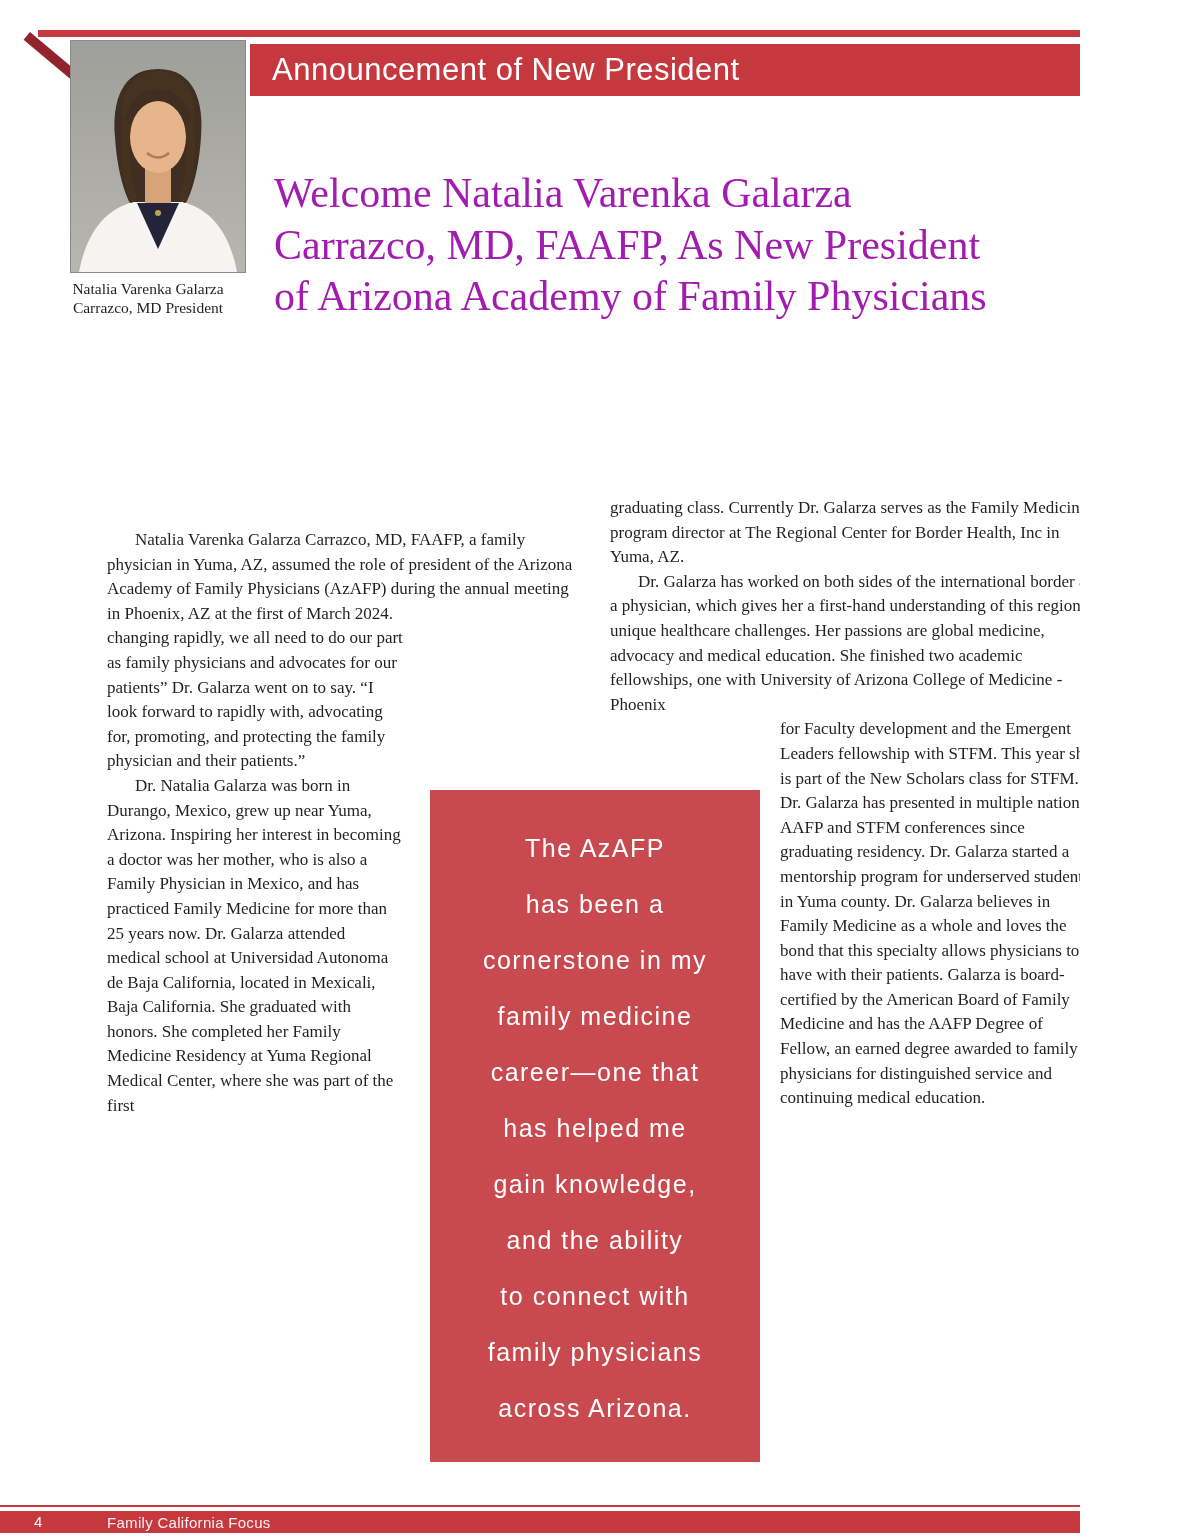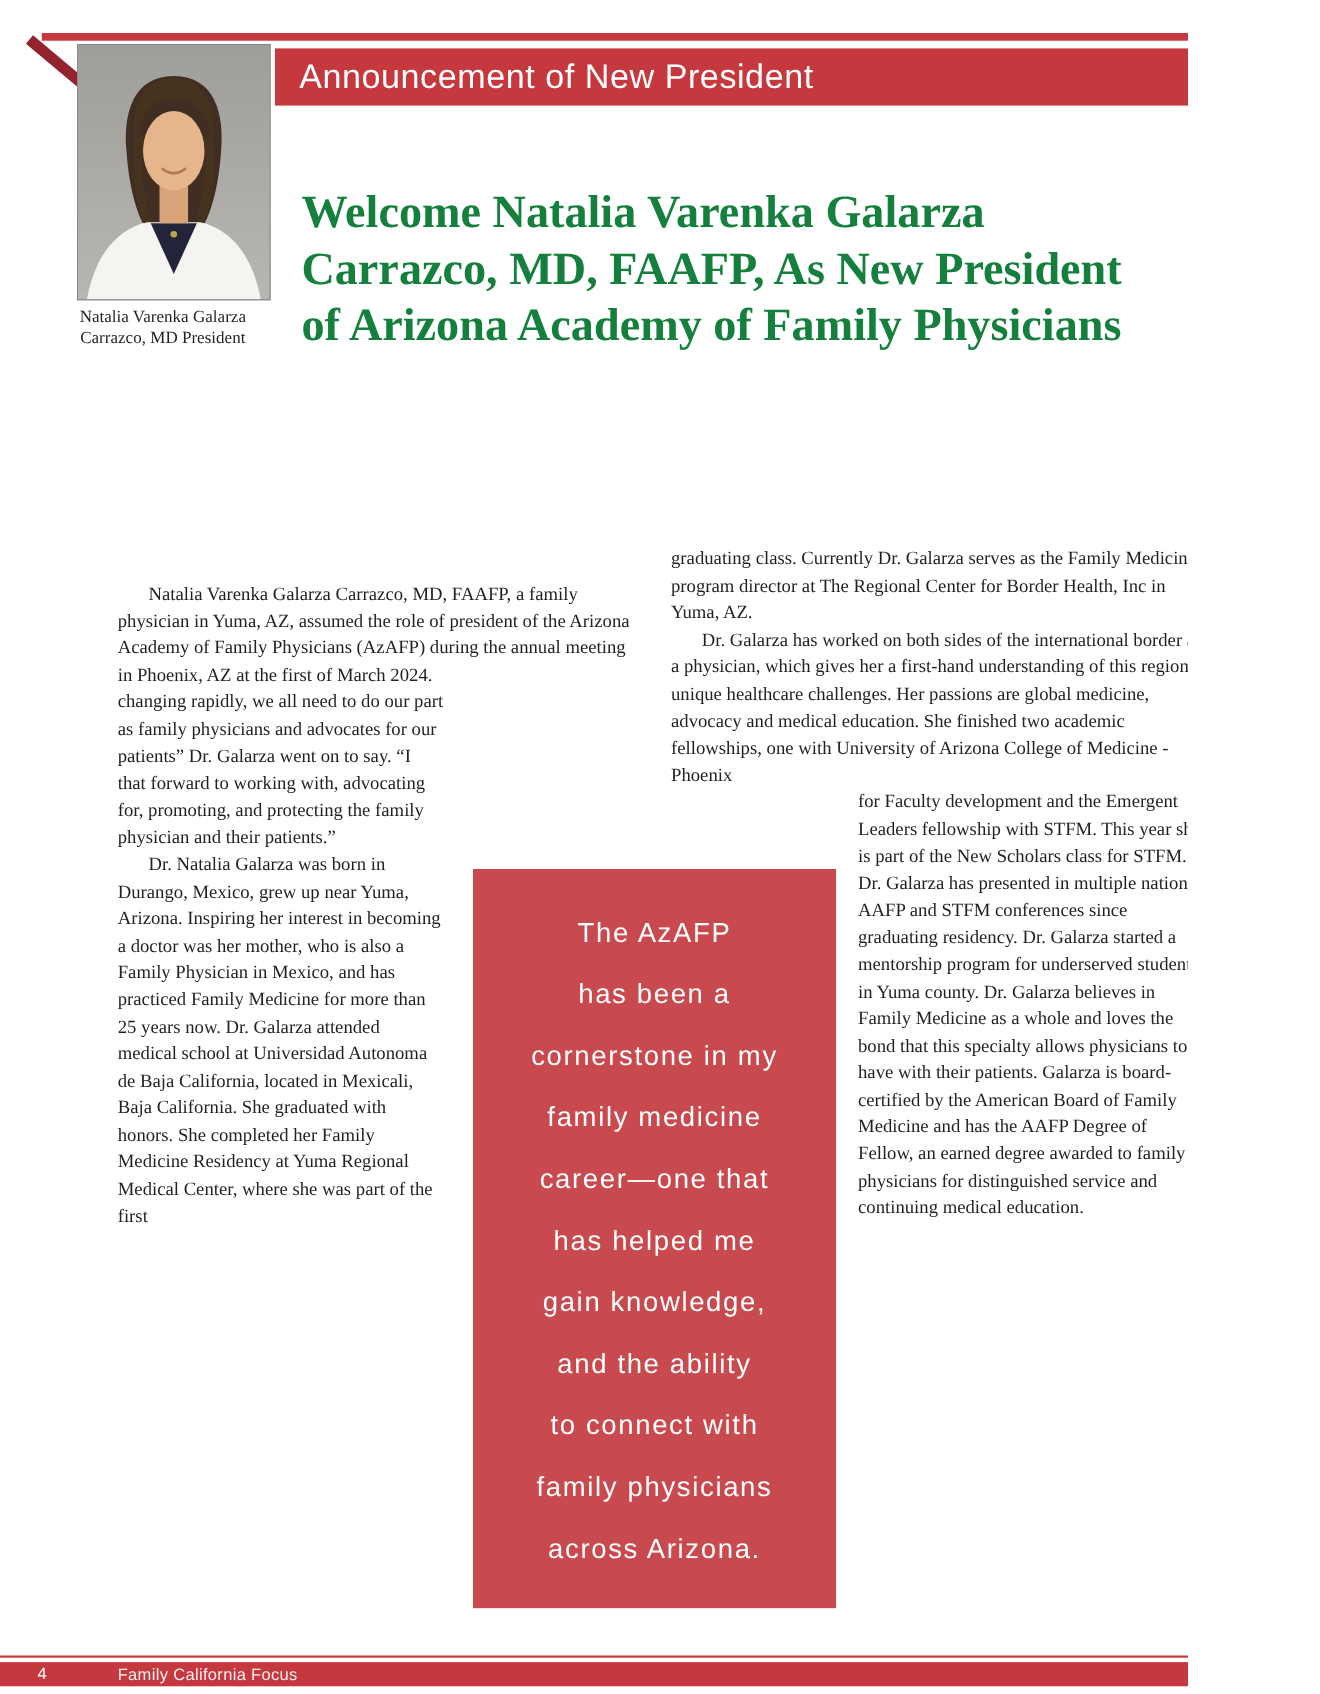--- a/index.html
+++ b/index.html
@@ -32,21 +32,21 @@
   }
   .photo svg { display:block; width:100%; height:100%; }
   .photo-caption {
     position:absolute; top:279px; left:38px; width:220px; text-align:center;
     font-size:15.5px; line-height:1.25; color:#231f20; white-space:pre-line; z-index:2;
   }
 
   
   .headline {
     position:absolute; top:168px; left:274px; width:910px;
-    color:#15803d; font-size:42px; font-weight:700; line-height:1.23;
+    color:#a21caf; font-size:42px; font-weight:400; line-height:1.23;
     white-space:pre-line; font-family:"Liberation Serif", serif;
   }
 
   
   .body-col { position:absolute; font-size:17px; line-height:24.6px; color:#231f20; }
   .body-left  { top:528px; left:107px; width:470px; }
   .body-right { top:496px; left:610px; width:484px; }
   .body-left  .narrow { width:296px; }
   .body-right .narrow { width:314px; margin-left:170px; }
   .para { text-indent:28px; margin:0; }
@@ -112,21 +112,21 @@
   <div class="photo-caption">Natalia Varenka Galarza
 Carrazco, MD President</div>
 
   <h1 class="headline" style="margin:0;">Welcome Natalia Varenka Galarza
 Carrazco, MD, FAAFP, As New President
 of Arizona Academy of Family Physicians</h1>
 
   <div class="body-col body-left">
     <p class="para">Natalia Varenka Galarza Carrazco, MD, FAAFP, a family physician in Yuma, AZ, assumed the role of president of the Arizona Academy of Family Physicians (AzAFP) during the annual meeting in Phoenix, AZ at the first of March 2024.</p>
     <div class="narrow">
-      <p class="cont">changing rapidly, we all need to do our part as family physicians and advocates for our patients” Dr. Galarza went on to say. “I that forward to working with, advocating for, promoting, and protecting the family physician and their patients.”</p>
+      <p class="cont">changing rapidly, we all need to do our part as family physicians and advocates for our patients” Dr. Galarza went on to say. “I look forward to rapidly with, advocating for, promoting, and protecting the family physician and their patients.”</p>
       <p class="para">Dr. Natalia Galarza was born in Durango, Mexico, grew up near Yuma, Arizona. Inspiring her interest in becoming a doctor was her mother, who is also a Family Physician in Mexico, and has practiced Family Medicine for more than 25 years now. Dr. Galarza attended medical school at Universidad Autonoma de Baja California, located in Mexicali, Baja California. She graduated with honors. She completed her Family Medicine Residency at Yuma Regional Medical Center, where she was part of the first</p>
     </div>
   </div>
 
   <div class="body-col body-right">
     <p class="cont">graduating class. Currently Dr. Galarza serves as the Family Medicine program director at The Regional Center for Border Health, Inc in Yuma, AZ.</p>
     <p class="para">Dr. Galarza has worked on both sides of the international border as a physician, which gives her a first-hand understanding of this region’s unique healthcare challenges. Her passions are global medicine, advocacy and medical education. She finished two academic fellowships, one with University of Arizona College of Medicine - Phoenix</p>
     <div class="narrow">
       <p class="cont">for Faculty development and the Emergent Leaders fellowship with STFM. This year she is part of the New Scholars class for STFM. Dr. Galarza has presented in multiple national AAFP and STFM conferences since graduating residency. Dr. Galarza started a mentorship program for underserved students in Yuma county. Dr. Galarza believes in Family Medicine as a whole and loves the bond that this specialty allows physicians to have with their patients. Galarza is board-certified by the American Board of Family Medicine and has the AAFP Degree of Fellow, an earned degree awarded to family physicians for distinguished service and continuing medical education.</p>
     </div>

